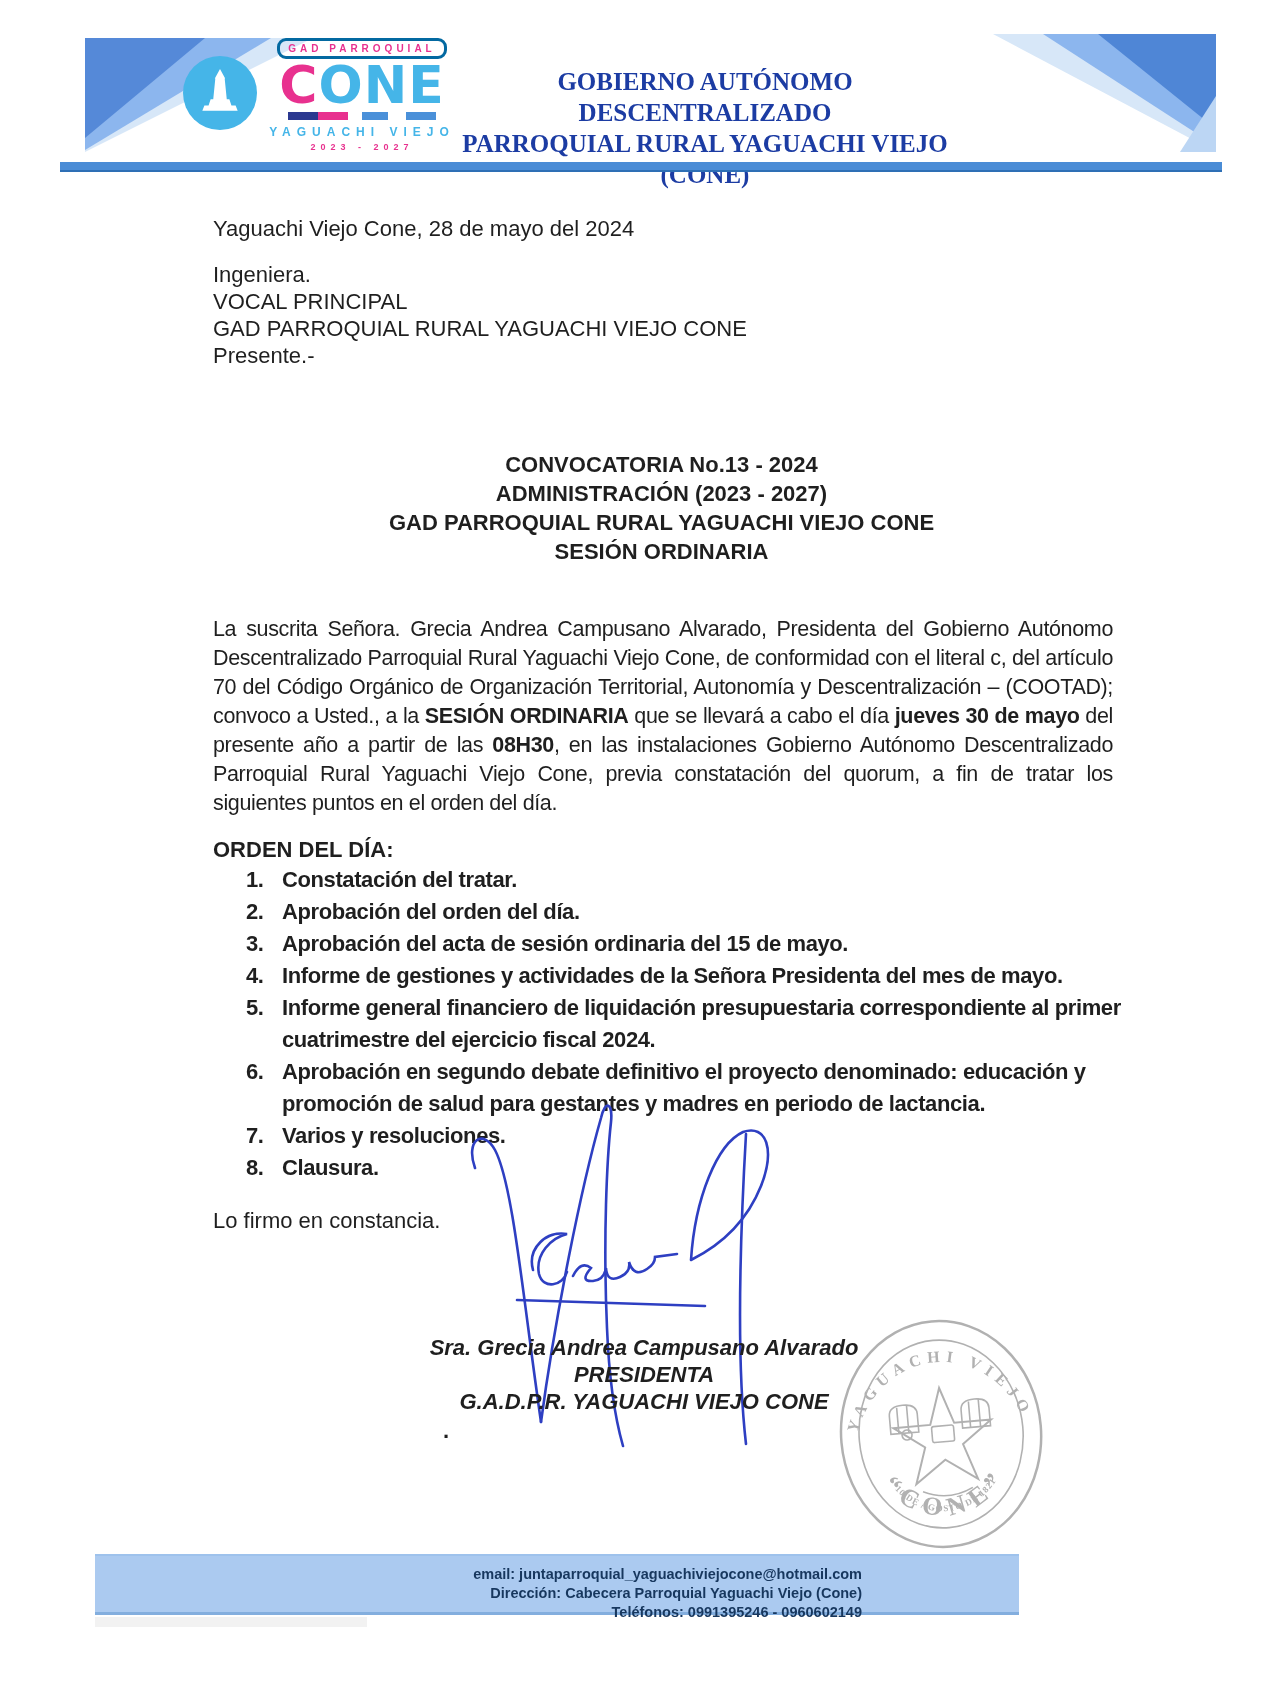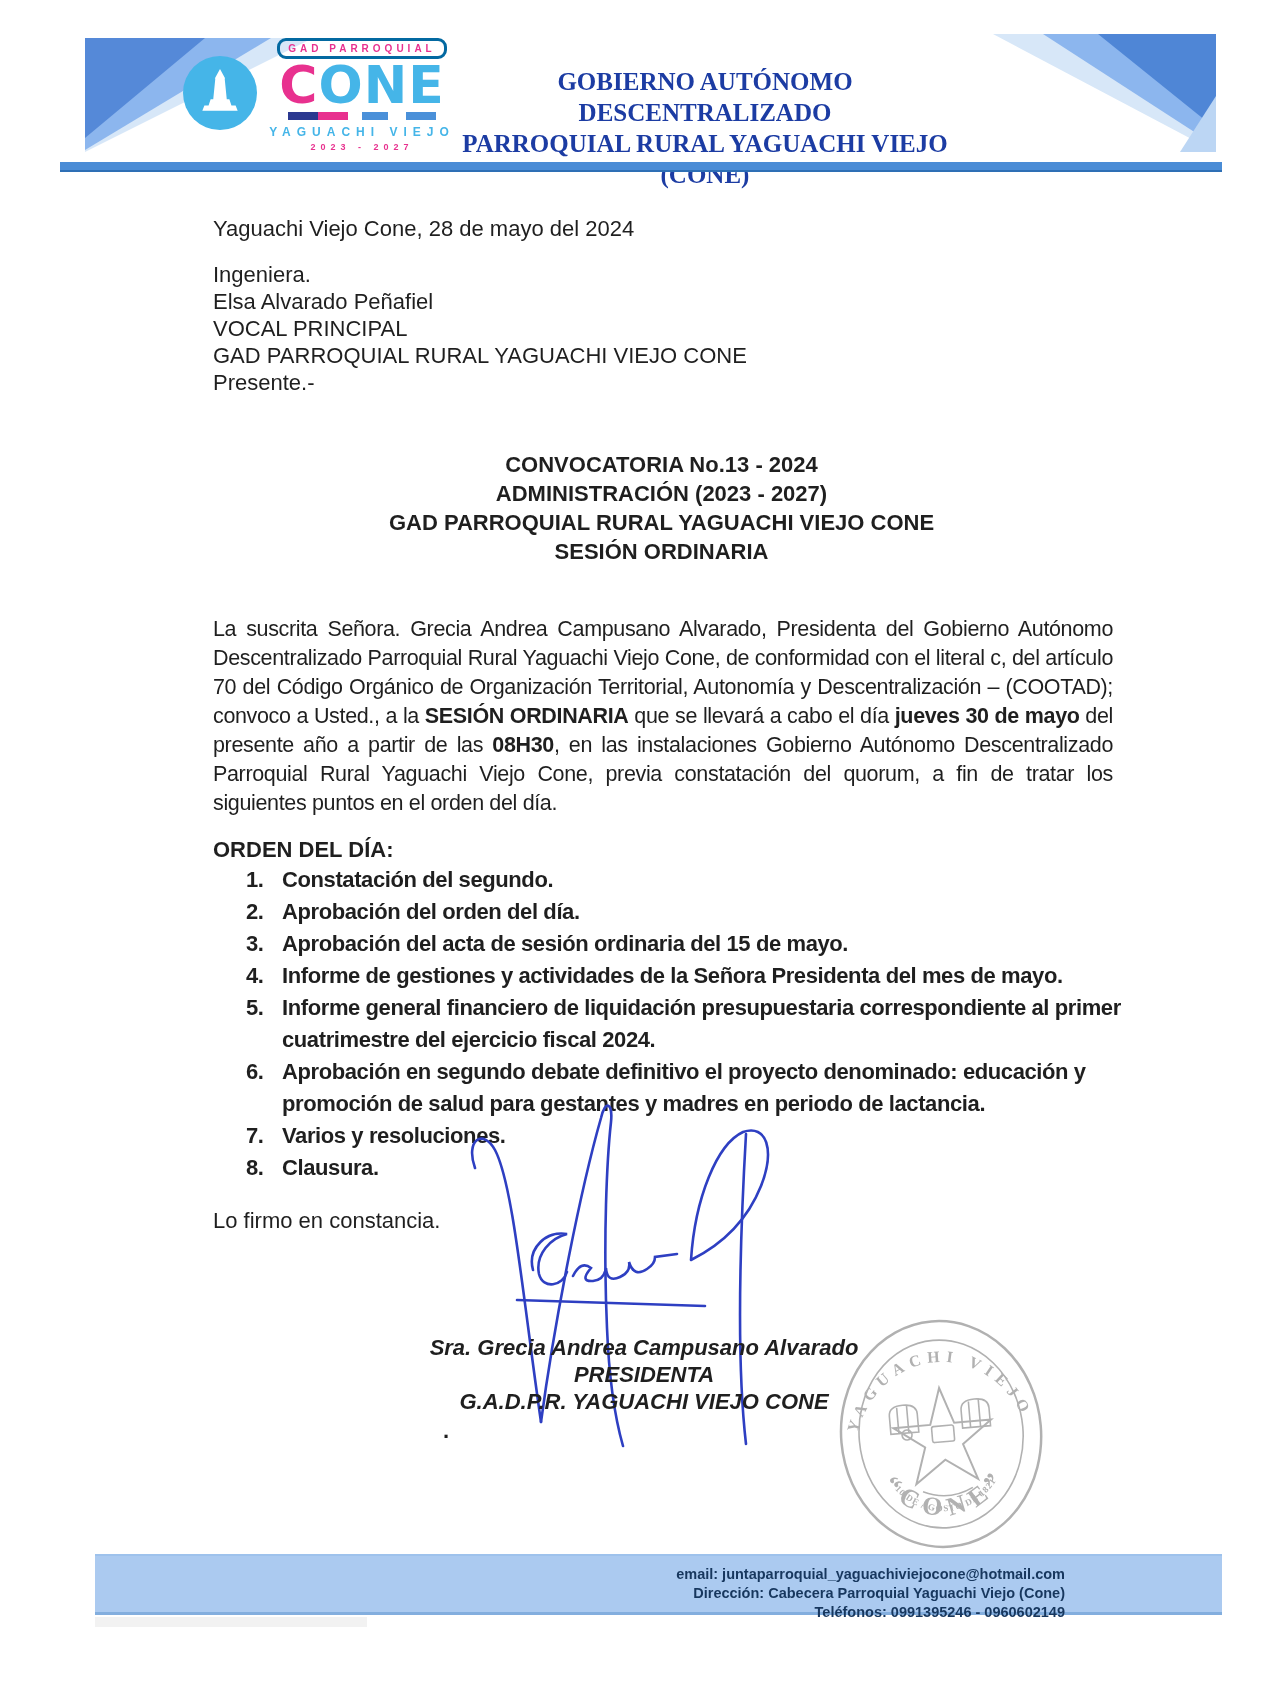--- a/index.html
+++ b/index.html
@@ -37,21 +37,21 @@
   .agenda-row{display:grid;grid-template-columns:44px 880px;line-height:32px;}
   .agenda-row .num{padding-left:8px;}
   .closing-line{position:absolute;left:213px;top:1208px;font-size:22px;}
   .sig-block{position:absolute;left:428px;top:1334px;width:432px;text-align:center;
              font-style:italic;font-weight:bold;font-size:22px;}
   .sig-block .text-line{line-height:27px;}
   .stray-dot{position:absolute;left:443px;top:1418px;font-size:22px;font-weight:bold;}
   .signature{position:absolute;left:455px;top:1088px;}
   .seal{position:absolute;left:833px;top:1312px;transform:rotate(-5deg);opacity:.8;}
   
-  .footer-band{position:absolute;left:95px;top:1554px;width:1127px;height:61px;background:#abcaf0;
+  .footer-band{position:absolute;left:95px;top:1554px;width:924px;height:61px;background:#abcaf0;
                border-top:2px solid #9ec2ec;border-bottom:3px solid #83aede;box-sizing:border-box;
                text-align:right;padding:9px 157px 0 0;color:#17375e;font-weight:bold;font-size:14.5px;}
   .footer-band .text-line{line-height:19px;}
   .footer-shadow{position:absolute;left:95px;top:1617px;width:272px;height:10px;background:#e7e7e7;opacity:.55;}
 </style>
 </head>
 <body>
 
 <div class="page">
 
@@ -91,40 +91,39 @@
     <div>GOBIERNO AUTÓNOMO DESCENTRALIZADO</div>
     <div>PARROQUIAL RURAL YAGUACHI VIEJO (CONE)</div>
   </div>
 
   <div class="header-rule"></div>
 
   <div class="date-line">Yaguachi Viejo Cone, 28 de mayo del 2024</div>
 
   <div class="recipient">
       <div class="text-line">Ingeniera.</div>
-      <div class="text-line">Elsa Alvarado Peñafiel</div>
       <div class="text-line">VOCAL PRINCIPAL</div>
       <div class="text-line">GAD PARROQUIAL RURAL YAGUACHI VIEJO CONE</div>
       <div class="text-line">Presente.-</div>
     </div>
 
   <div class="doc-title">
       <div class="text-line">CONVOCATORIA No.13 - 2024</div>
       <div class="text-line">ADMINISTRACIÓN (2023 - 2027)</div>
       <div class="text-line">GAD PARROQUIAL RURAL YAGUACHI VIEJO CONE</div>
       <div class="text-line">SESIÓN ORDINARIA</div>
     </div>
 
   <div class="body-par"><span>La suscrita Señora. Grecia Andrea Campusano Alvarado, Presidenta del Gobierno Autónomo Descentralizado Parroquial Rural Yaguachi Viejo Cone, de conformidad con el literal c, del artículo 70 del Código Orgánico de Organización Territorial, Autonomía y Descentralización – (COOTAD); convoco a Usted., a la </span><span class="b">SESIÓN ORDINARIA</span><span> que se llevará a cabo el día </span><span class="b">jueves 30 de mayo</span><span> del presente año a partir de las </span><span class="b">08H30</span><span>, en las instalaciones Gobierno Autónomo Descentralizado Parroquial Rural Yaguachi Viejo Cone, previa constatación del quorum, a fin de tratar los siguientes puntos en el orden del día.</span></div>
 
   <div class="agenda-heading">ORDEN DEL DÍA:</div>
   <div class="agenda">
       <div class="agenda-row">
         <span class="num">1.</span>
-        <span class="itm">Constatación del segundo.</span>
+        <span class="itm">Constatación del tratar.</span>
       </div>
       <div class="agenda-row">
         <span class="num">2.</span>
         <span class="itm">Aprobación del orden del día.</span>
       </div>
       <div class="agenda-row">
         <span class="num">3.</span>
         <span class="itm">Aprobación del acta de sesión ordinaria del 15 de mayo.</span>
       </div>
       <div class="agenda-row">

